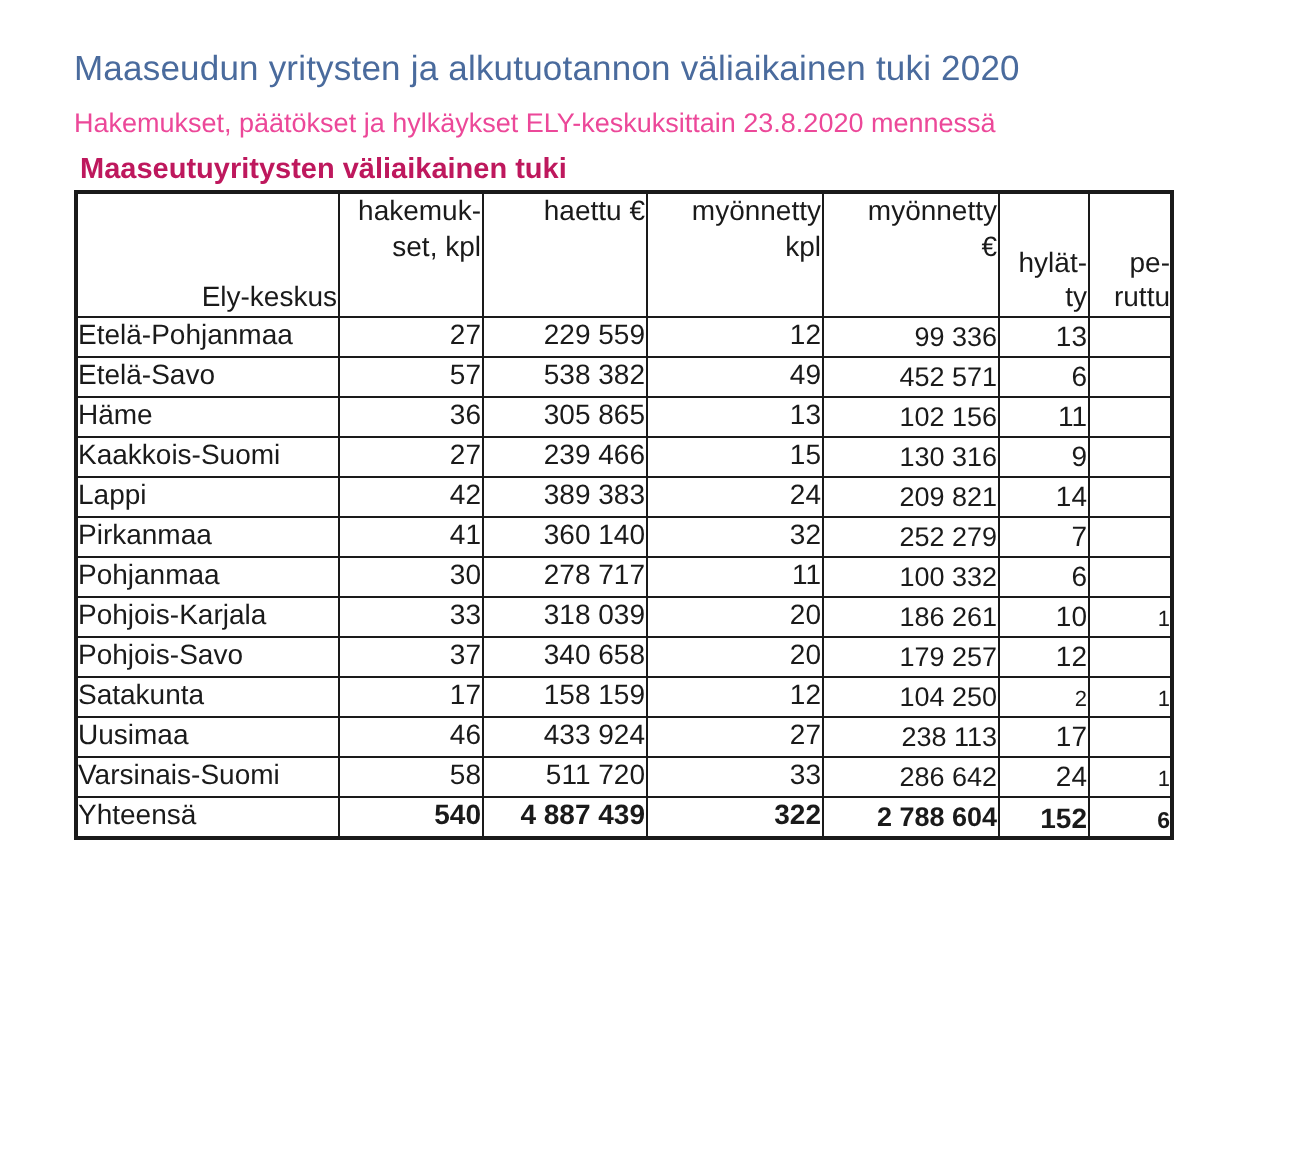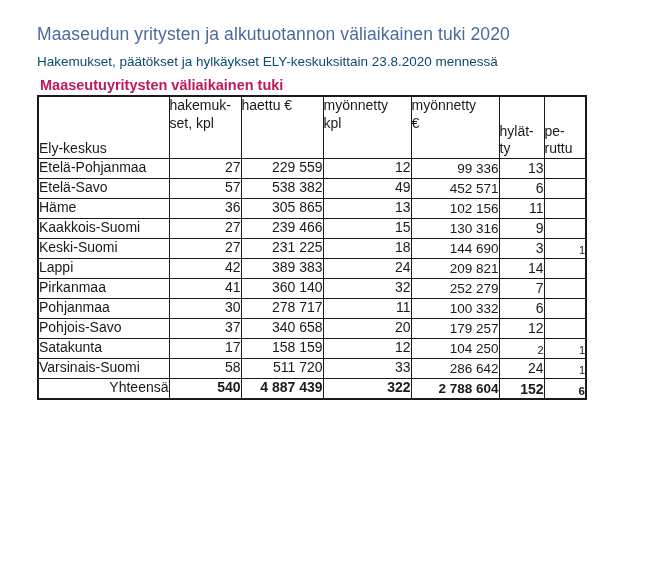--- a/index.html
+++ b/index.html
@@ -23,21 +23,21 @@
     margin: 0;
     font-size: 17.5px;
     font-weight: normal;
     color: #4a6b9d;
     letter-spacing: 0.1px;
   }
   .subtitle {
     margin: 9px 0 0 0;
     font-size: 13.5px;
     font-weight: normal;
-    color: #0c4a6e;
+    color: #ec4899;
   }
   .table-title {
     margin: 8px 0 2px 3px;
     font-size: 14.5px;
     font-weight: bold;
     color: #be185d;
   }
   table.support {
     border-collapse: collapse;
     table-layout: fixed;
@@ -49,21 +49,21 @@
   table.support td {
     border: 1.5px solid #1a1a1a;
     padding: 0;
     line-height: 1.25;
     overflow: hidden;
   }
   
   thead tr { height: 62px; }
   th {
     font-weight: normal;
-    text-align: left;
+    text-align: right;
     white-space: pre-line;
     padding: 1px 2px 2px 4px;
     margin-left: 48px;
   }
   th.v-top    { vertical-align: top; }
   th.v-bottom { vertical-align: bottom; }
   th.c-name   { padding-left: 5px; }
   
   tbody tr { height: 20px; }
   tbody tr.tall { height: 41px; }
@@ -80,21 +80,21 @@
     text-align: right;
     white-space: nowrap;
   }
   td.c1 { vertical-align: top;    padding: 1px 3px 0 0; }
   td.c2 { vertical-align: top;    padding: 1px 4px 0 0; }
   td.c3 { vertical-align: top;    padding: 1px 6px 0 0; }
   td.c4 { vertical-align: bottom; padding: 0 13px 2px 0; font-size: 13.5px; }
   td.c5 { vertical-align: bottom; padding: 0 10px 2px 0; }
   td.c6 { vertical-align: bottom; padding: 0 7px 2px 0; }
   td.small { font-size: 11px; padding-bottom: 3px; }
-  tr.total td { border-top: 1.5px solid #1a1a1a; font-weight: bold; text-align: right; }
+  tr.total td { border-top: 1.5px solid #1a1a1a; font-weight: bold; }
   tr.total td.c-name { font-weight: normal; }
   tr.total td.small { font-size: 11.5px; }
 </style>
 </head>
 <body>
 
 <div class="page">
   <div class="content">
     <h1 class="title">Maaseudun yritysten ja alkutuotannon väliaikainen tuki 2020</h1>
     <h2 class="subtitle">Hakemukset, päätökset ja hylkäykset ELY-keskuksittain 23.8.2020 mennessä</h2>
@@ -157,29 +157,20 @@
           <tr>
             <td class="c-name">Kaakkois-Suomi</td>
             <td class="c-num c1">27</td>
             <td class="c-num c2">239 466</td>
             <td class="c-num c3">15</td>
             <td class="c-num c4">130 316</td>
             <td class="c-num c5">9</td>
             <td class="c-num c6 small"></td>
           </tr>
           <tr>
-            <td class="c-name">Keski-Suomi</td>
-            <td class="c-num c1">27</td>
-            <td class="c-num c2">231 225</td>
-            <td class="c-num c3">18</td>
-            <td class="c-num c4">144 690</td>
-            <td class="c-num c5">3</td>
-            <td class="c-num c6 small">1</td>
-          </tr>
-          <tr>
             <td class="c-name">Lappi</td>
             <td class="c-num c1">42</td>
             <td class="c-num c2">389 383</td>
             <td class="c-num c3">24</td>
             <td class="c-num c4">209 821</td>
             <td class="c-num c5">14</td>
             <td class="c-num c6 small"></td>
           </tr>
           <tr>
             <td class="c-name">Pirkanmaa</td>
@@ -191,38 +182,56 @@
             <td class="c-num c6 small"></td>
           </tr>
           <tr>
             <td class="c-name">Pohjanmaa</td>
             <td class="c-num c1">30</td>
             <td class="c-num c2">278 717</td>
             <td class="c-num c3">11</td>
             <td class="c-num c4">100 332</td>
             <td class="c-num c5">6</td>
             <td class="c-num c6 small"></td>
+          </tr>
+          <tr>
+            <td class="c-name">Pohjois-Karjala</td>
+            <td class="c-num c1">33</td>
+            <td class="c-num c2">318 039</td>
+            <td class="c-num c3">20</td>
+            <td class="c-num c4">186 261</td>
+            <td class="c-num c5">10</td>
+            <td class="c-num c6 small">1</td>
           </tr>
           <tr>
             <td class="c-name">Pohjois-Savo</td>
             <td class="c-num c1">37</td>
             <td class="c-num c2">340 658</td>
             <td class="c-num c3">20</td>
             <td class="c-num c4">179 257</td>
             <td class="c-num c5">12</td>
             <td class="c-num c6 small"></td>
           </tr>
           <tr>
             <td class="c-name">Satakunta</td>
             <td class="c-num c1">17</td>
             <td class="c-num c2">158 159</td>
             <td class="c-num c3">12</td>
             <td class="c-num c4">104 250</td>
             <td class="c-num c5 small">2</td>
             <td class="c-num c6 small">1</td>
+          </tr>
+          <tr>
+            <td class="c-name">Uusimaa</td>
+            <td class="c-num c1">46</td>
+            <td class="c-num c2">433 924</td>
+            <td class="c-num c3">27</td>
+            <td class="c-num c4">238 113</td>
+            <td class="c-num c5">17</td>
+            <td class="c-num c6 small"></td>
           </tr>
           <tr>
             <td class="c-name">Varsinais-Suomi</td>
             <td class="c-num c1">58</td>
             <td class="c-num c2">511 720</td>
             <td class="c-num c3">33</td>
             <td class="c-num c4">286 642</td>
             <td class="c-num c5">24</td>
             <td class="c-num c6 small">1</td>
           </tr>

